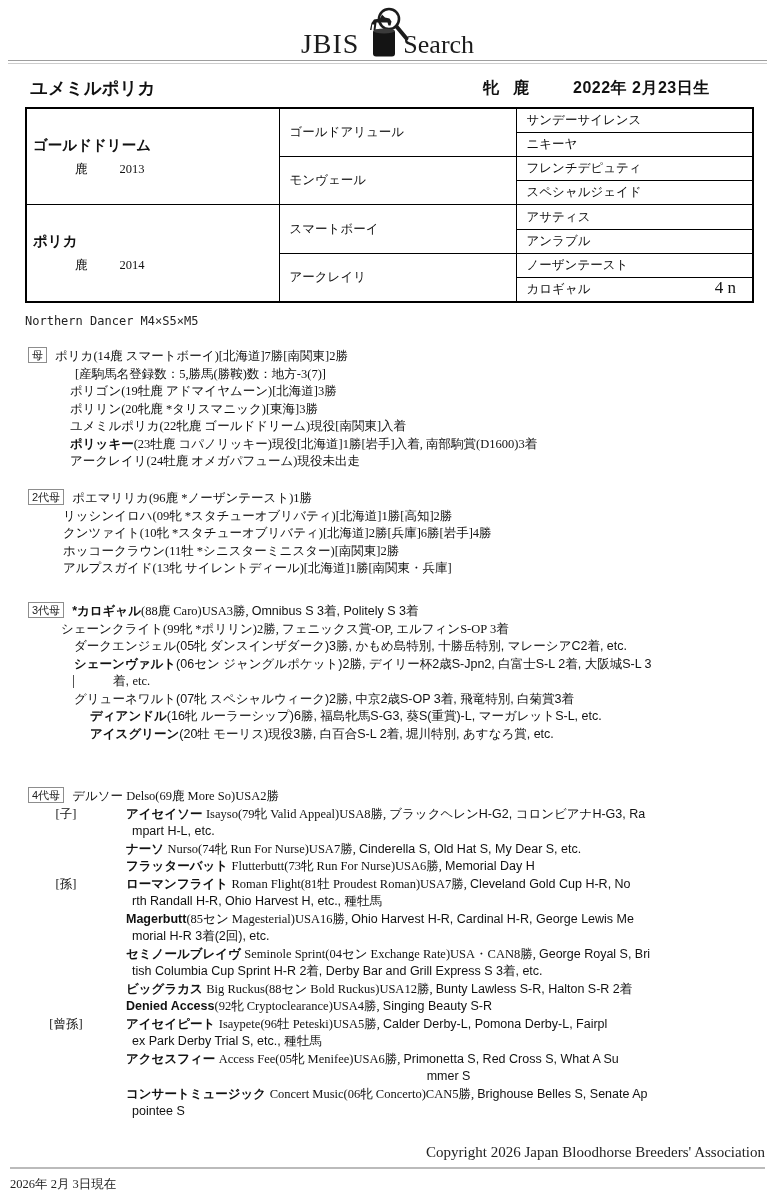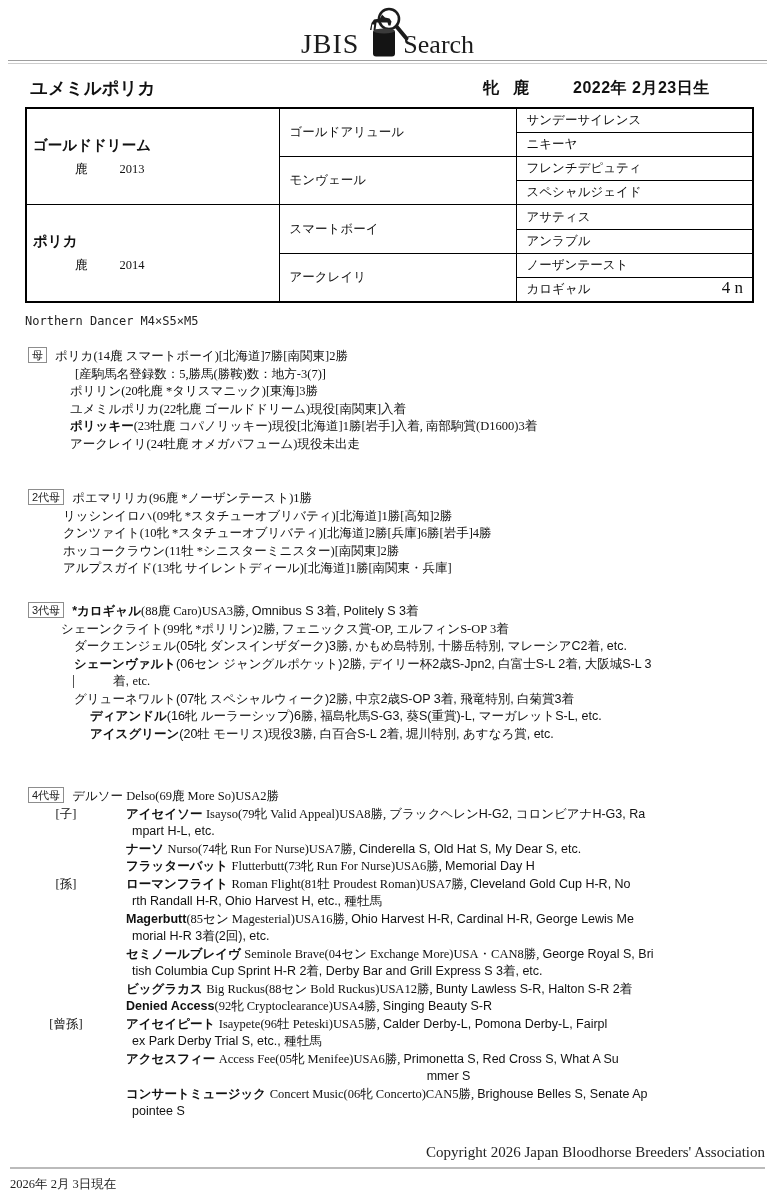--- a/index.html
+++ b/index.html
@@ -24,21 +24,21 @@
   .ptable{position:absolute;left:25px;top:107px;border-collapse:collapse;table-layout:fixed;
           width:727px;height:196px;}
   .ptable td{border:1px solid #000;padding:0 0 0 10px;font-size:12.5px;vertical-align:middle;
              font-family:"Liberation Serif","DejaVu Serif",serif;overflow:hidden;}
   .ptable{border:2px solid #000;}
   .hcell{padding-left:6px !important;}
   .hname{font-family:"Liberation Sans","DejaVu Sans",sans-serif;font-weight:bold;font-size:14.5px;}
   .cy{padding-left:42px;margin-top:6px;font-size:12.5px;}
   .cy .yr{margin-left:32px;}
   .c3cell{position:relative;}
-  .corner{position:absolute;right:9px;top:0px;font-size:17px;font-family:"Liberation Serif",serif;}
+  .corner{position:absolute;right:16px;top:0px;font-size:17px;font-family:"Liberation Serif",serif;}
   
   .inbr{position:absolute;left:25px;top:314px;font-family:"DejaVu Sans Mono","Liberation Mono",monospace;
         font-size:12px;color:#222;}
   
   .section{position:absolute;left:28px;right:10px;}
   .sec0{top:347px;} .sec1{top:489px;} .sec2{top:602px;} .sec3{top:787px;}
   .tline{position:relative;line-height:17.5px;font-size:12.5px;white-space:nowrap;}
   .seclabel{display:inline-block;border:1px solid #8d8d8d;font-size:11px;line-height:14px;
             padding:0 3px;margin-right:8px;vertical-align:1px;color:#222;
             font-family:"Liberation Sans","DejaVu Sans",sans-serif;}
@@ -124,20 +124,21 @@
     </tr>
   </tbody>
     </table>
 
   <div class="inbr">Northern Dancer M4×S5×M5</div>
 
   <div id="sections-root">
       <div class="section sec0">
         <div class="tline"><span class="seclabel">母</span><span>ポリカ(14鹿 スマートボーイ)[北海道]7勝[南関東]2勝</span></div>
         <div class="tline" style="padding-left: 47px;"><span>[産駒馬名登録数：5,勝馬(勝鞍)数：地方-3(7)]</span></div>
+        <div class="tline" style="padding-left: 42px;"><span>ポリゴン(19牡鹿 アドマイヤムーン)[北海道]3勝</span></div>
         <div class="tline" style="padding-left: 42px;"><span>ポリリン(20牝鹿 *タリスマニック)[東海]3勝</span></div>
         <div class="tline" style="padding-left: 42px;"><span>ユメミルポリカ(22牝鹿 ゴールドドリーム)現役[南関東]入着</span></div>
         <div class="tline" style="padding-left: 42px;"><span class="sb">ポリッキー</span><span>(23牡鹿 コパノリッキー)現役[北海道]1勝[岩手]入着, 南部駒賞(D1600)3着</span></div>
         <div class="tline" style="padding-left: 42px;"><span>アークレイリ(24牡鹿 オメガパフューム)現役未出走</span></div>
       </div>
       <div class="section sec1">
         <div class="tline"><span class="seclabel">2代母</span><span>ポエマリリカ(96鹿 *ノーザンテースト)1勝</span></div>
         <div class="tline" style="padding-left: 35px;"><span>リッシンイロハ(09牝 *スタチューオブリバティ)[北海道]1勝[高知]2勝</span></div>
         <div class="tline" style="padding-left: 35px;"><span>クンツァイト(10牝 *スタチューオブリバティ)[北海道]2勝[兵庫]6勝[岩手]4勝</span></div>
         <div class="tline" style="padding-left: 35px;"><span>ホッコークラウン(11牡 *シニスターミニスター)[南関東]2勝</span></div>
@@ -156,21 +157,21 @@
       <div class="section sec3">
         <div class="tline"><span class="seclabel">4代母</span><span>デルソー </span><span class="ss">Delso(69鹿 More So)USA2勝</span></div>
         <div class="tline" style="padding-left: 98px;"><span class="btag">[子]</span><span class="sb">アイセイソー </span><span class="ss">Isayso(79牝 Valid Appeal)USA8勝, </span><span class="sg">ブラックヘレンH-G2, コロンビアナH-G3, Ra</span></div>
         <div class="tline" style="padding-left: 104px;"><span class="sg">mpart H-L, etc.</span></div>
         <div class="tline" style="padding-left: 98px;"><span class="sb">ナーソ </span><span class="ss">Nurso(74牝 Run For Nurse)USA7勝, </span><span class="sg">Cinderella S, Old Hat S, My Dear S, etc.</span></div>
         <div class="tline" style="padding-left: 98px;"><span class="sb">フラッターバット </span><span class="ss">Flutterbutt(73牝 Run For Nurse)USA6勝, </span><span class="sg">Memorial Day H</span></div>
         <div class="tline" style="padding-left: 98px;"><span class="btag">[孫]</span><span class="sb">ローマンフライト </span><span class="ss">Roman Flight(81牡 Proudest Roman)USA7勝, </span><span class="sg">Cleveland Gold Cup H-R, No</span></div>
         <div class="tline" style="padding-left: 104px;"><span class="sg">rth Randall H-R, Ohio Harvest H, etc., 種牡馬</span></div>
         <div class="tline" style="padding-left: 98px;"><span class="sb">Magerbutt</span><span class="ss">(85セン Magesterial)USA16勝, </span><span class="sg">Ohio Harvest H-R, Cardinal H-R, George Lewis Me</span></div>
         <div class="tline" style="padding-left: 104px;"><span class="sg">morial H-R 3着(2回), etc.</span></div>
-        <div class="tline" style="padding-left: 98px;"><span class="sb">セミノールブレイヴ </span><span class="ss">Seminole Brave(04セン Exchange More)USA・CAN8勝, </span><span class="sg">George Royal S, Bri</span></div>
+        <div class="tline" style="padding-left: 98px;"><span class="sb">セミノールブレイヴ </span><span class="ss">Seminole Sprint(04セン Exchange Rate)USA・CAN8勝, </span><span class="sg">George Royal S, Bri</span></div>
         <div class="tline" style="padding-left: 104px;"><span class="sg">tish Columbia Cup Sprint H-R 2着, Derby Bar and Grill Express S 3着, etc.</span></div>
         <div class="tline" style="padding-left: 98px;"><span class="sb">ビッグラカス </span><span class="ss">Big Ruckus(88セン Bold Ruckus)USA12勝, </span><span class="sg">Bunty Lawless S-R, Halton S-R 2着</span></div>
         <div class="tline" style="padding-left: 98px;"><span class="sb">Denied Access</span><span class="ss">(92牝 Cryptoclearance)USA4勝, </span><span class="sg">Singing Beauty S-R</span></div>
         <div class="tline" style="padding-left: 98px;"><span class="btag">[曾孫]</span><span class="sb">アイセイピート </span><span class="ss">Isaypete(96牡 Peteski)USA5勝, </span><span class="sg">Calder Derby-L, Pomona Derby-L, Fairpl</span></div>
         <div class="tline" style="padding-left: 104px;"><span class="sg">ex Park Derby Trial S, etc., 種牡馬</span></div>
         <div class="tline" style="padding-left: 98px;"><span class="sb">アクセスフィー </span><span class="ss">Access Fee(05牝 Menifee)USA6勝, </span><span class="sg">Primonetta S, Red Cross S, What A Su</span></div>
         <div class="tline" style="padding-left: 104px; text-align: center;"><span class="sg">mmer S</span></div>
         <div class="tline" style="padding-left: 98px;"><span class="sb">コンサートミュージック </span><span class="ss">Concert Music(06牝 Concerto)CAN5勝, </span><span class="sg">Brighouse Belles S, Senate Ap</span></div>
         <div class="tline" style="padding-left: 104px;"><span class="sg">pointee S</span></div>
       </div>

